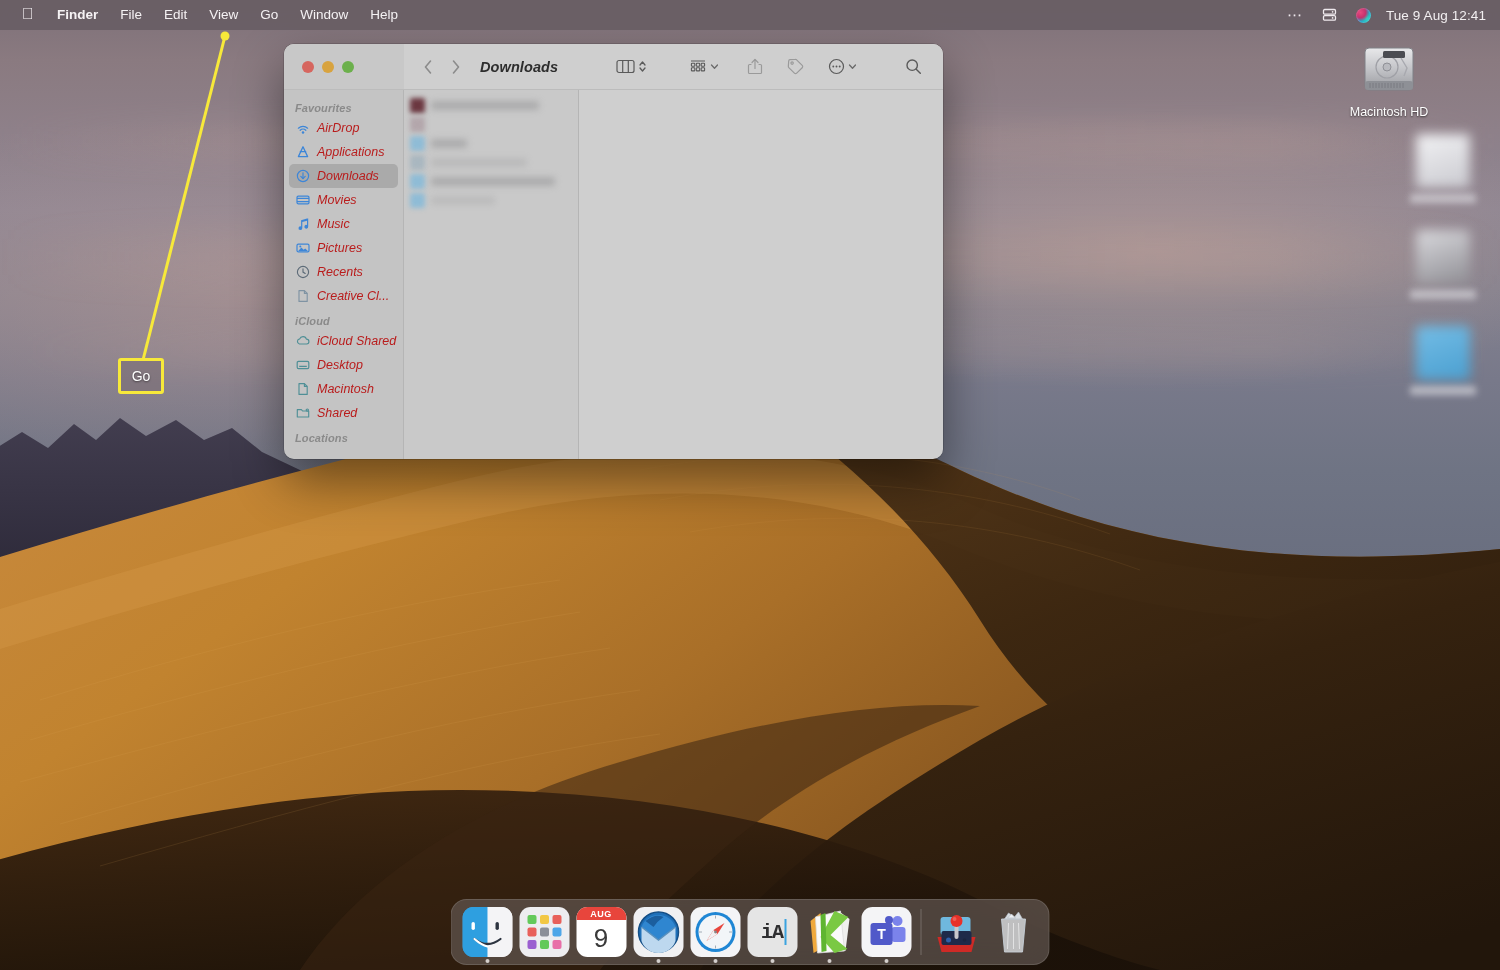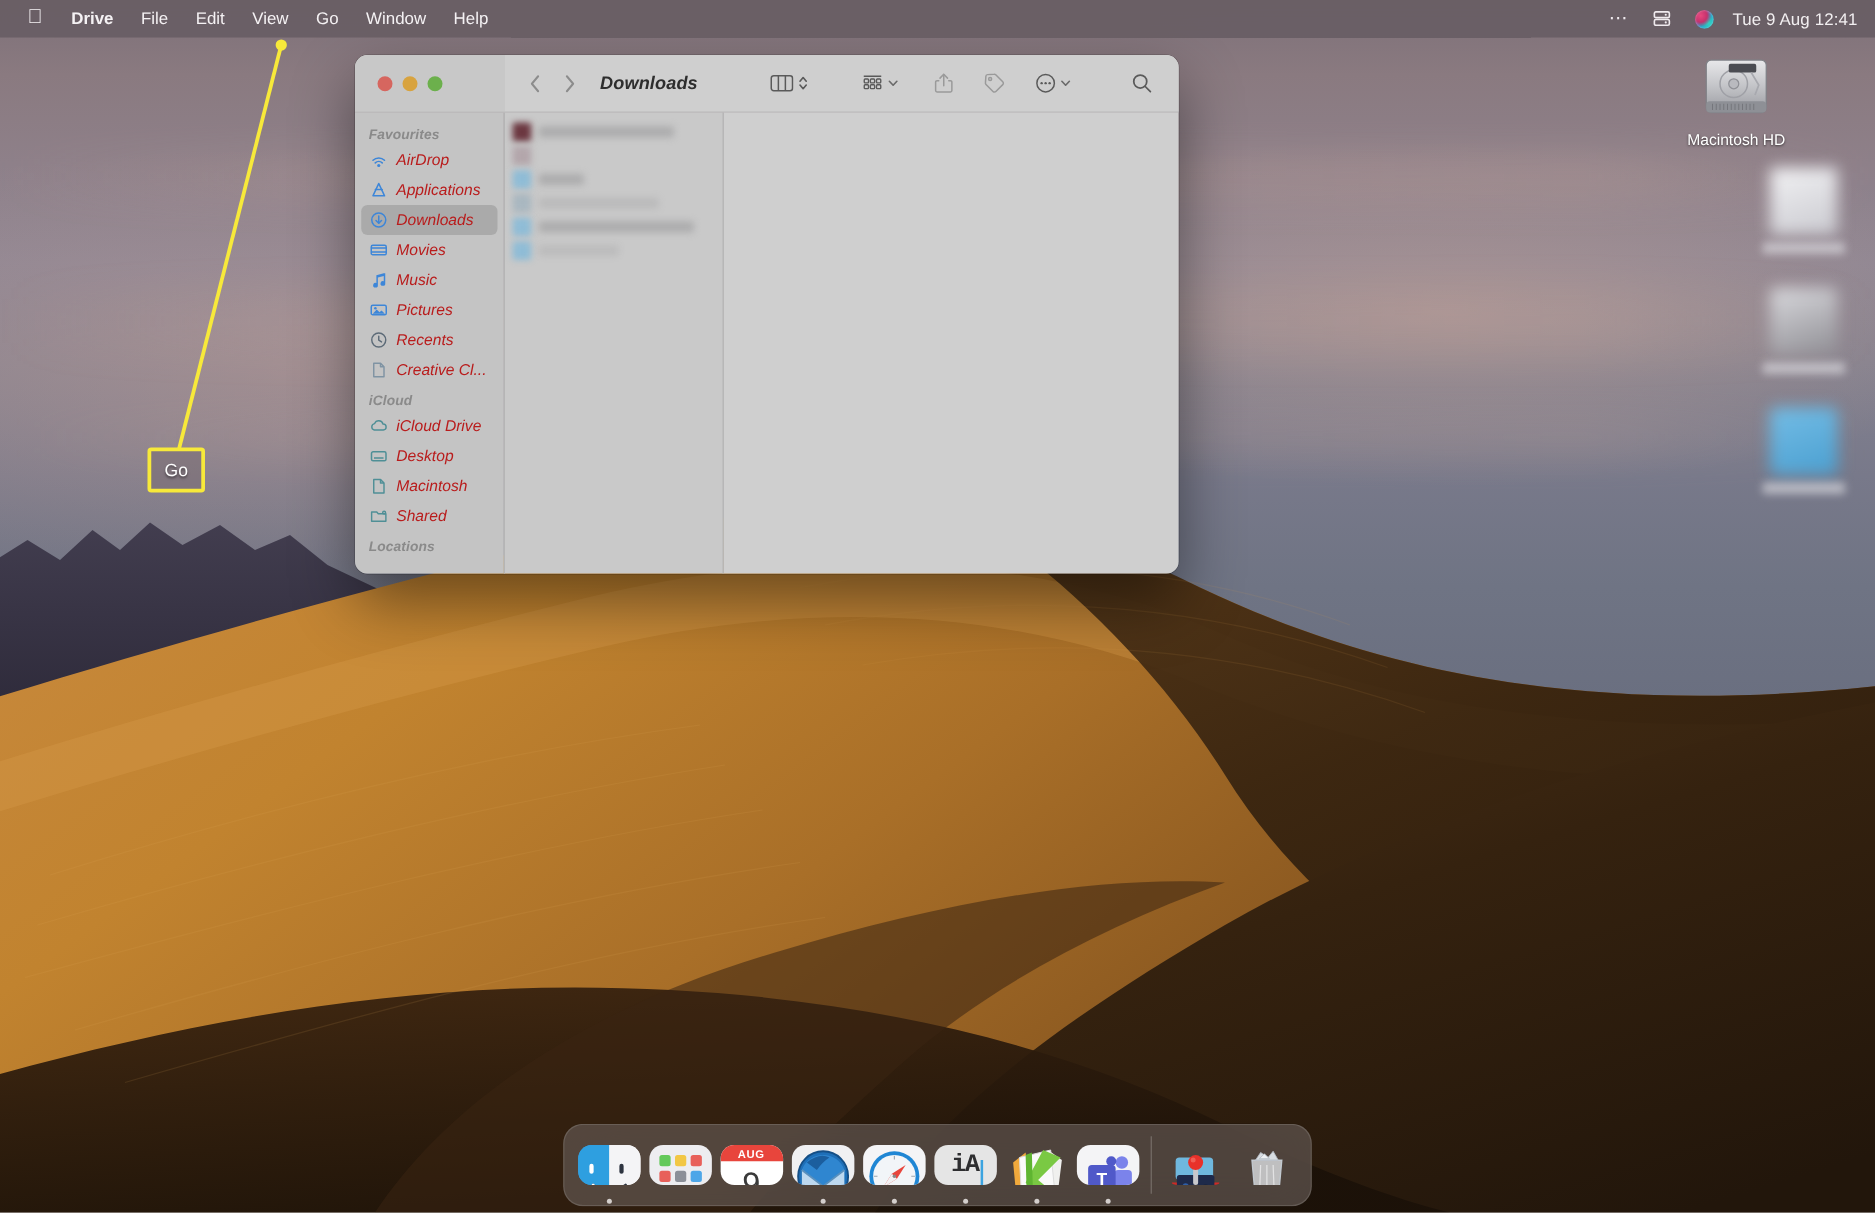--- a/index.html
+++ b/index.html
@@ -205,21 +205,21 @@
     height: 66px;
     display: flex; align-items: center;
     padding: 0 7px;
     background: rgba(97,86,80,0.72);
     border: 1px solid rgba(255,255,255,0.13);
     border-radius: 16px;
     backdrop-filter: blur(22px);
     z-index: 40;
   }
   .dock-item { position: relative; width: 57px; height: 58px; display: flex; align-items: center; justify-content: center; }
-  .dock-ico { width: 50px; height: 32px; border-radius: 11px; overflow: hidden; position: relative; }
+  .dock-ico { width: 50px; height: 50px; border-radius: 11px; overflow: hidden; position: relative; }
   .dock-dot {
     position: absolute; bottom: -2px; left: 50%; transform: translateX(-50%);
     width: 4px; height: 4px; border-radius: 50%; background: rgba(235,232,230,.85);
   }
   .dock-sep { width: 1px; height: 46px; background: rgba(255,255,255,.22); margin: 0 6px; }
 </style>
 </head>
 <body>
 
 <div id="desktop">
@@ -291,21 +291,21 @@
     <g stroke="#d89c4e" stroke-width="1" fill="none" opacity="0.10">
       <path d="M 640 470 C 800 440 950 452 1080 500"></path>
       <path d="M 660 500 C 820 470 970 484 1110 534"></path>
       <path d="M 690 532 C 850 504 1000 520 1140 570"></path>
     </g>
   </svg>
 
   <div id="menubar">
     <div class="mb-left">
       <div class="mb-item mb-apple"></div>
-      <div class="mb-item bold">Drive</div>
+      <div class="mb-item bold">Finder</div>
       <div class="mb-item">File</div>
       <div class="mb-item">Edit</div>
       <div class="mb-item">View</div>
       <div class="mb-item">Go</div>
       <div class="mb-item">Window</div>
       <div class="mb-item">Help</div>
     </div>
     <div class="mb-right">
       <div class="mb-ritem">
         <span class="cc-dots">⋯</span>
@@ -549,21 +549,21 @@
         </div>
 
         <div class="sb-section">iCloud</div>
 
         <div class="sb-item">
           <span class="sb-ico">
             <svg width="14" height="14" viewBox="0 0 14 14" fill="none" stroke="#4f8f96" stroke-width="1.15" stroke-linejoin="round">
               <path d="M3.4 10 A2.6 2.6 0 0 1 3.7 4.9 A3.5 3.5 0 0 1 10.4 5.2 A2.4 2.4 0 0 1 10.6 10 Z"></path>
             </svg>
           </span>
-          <span>iCloud Drive</span>
+          <span>iCloud Shared</span>
         </div>
 
         <div class="sb-item">
           <span class="sb-ico">
             <svg width="14" height="14" viewBox="0 0 14 14" fill="none" stroke="#4f8f96" stroke-width="1.2">
               <rect x="1.2" y="3.4" width="11.6" height="7.2" rx="1.3"></rect>
               <line x1="3.2" y1="8.4" x2="10.8" y2="8.4"></line>
             </svg>
           </span>
           <span>Desktop</span>

